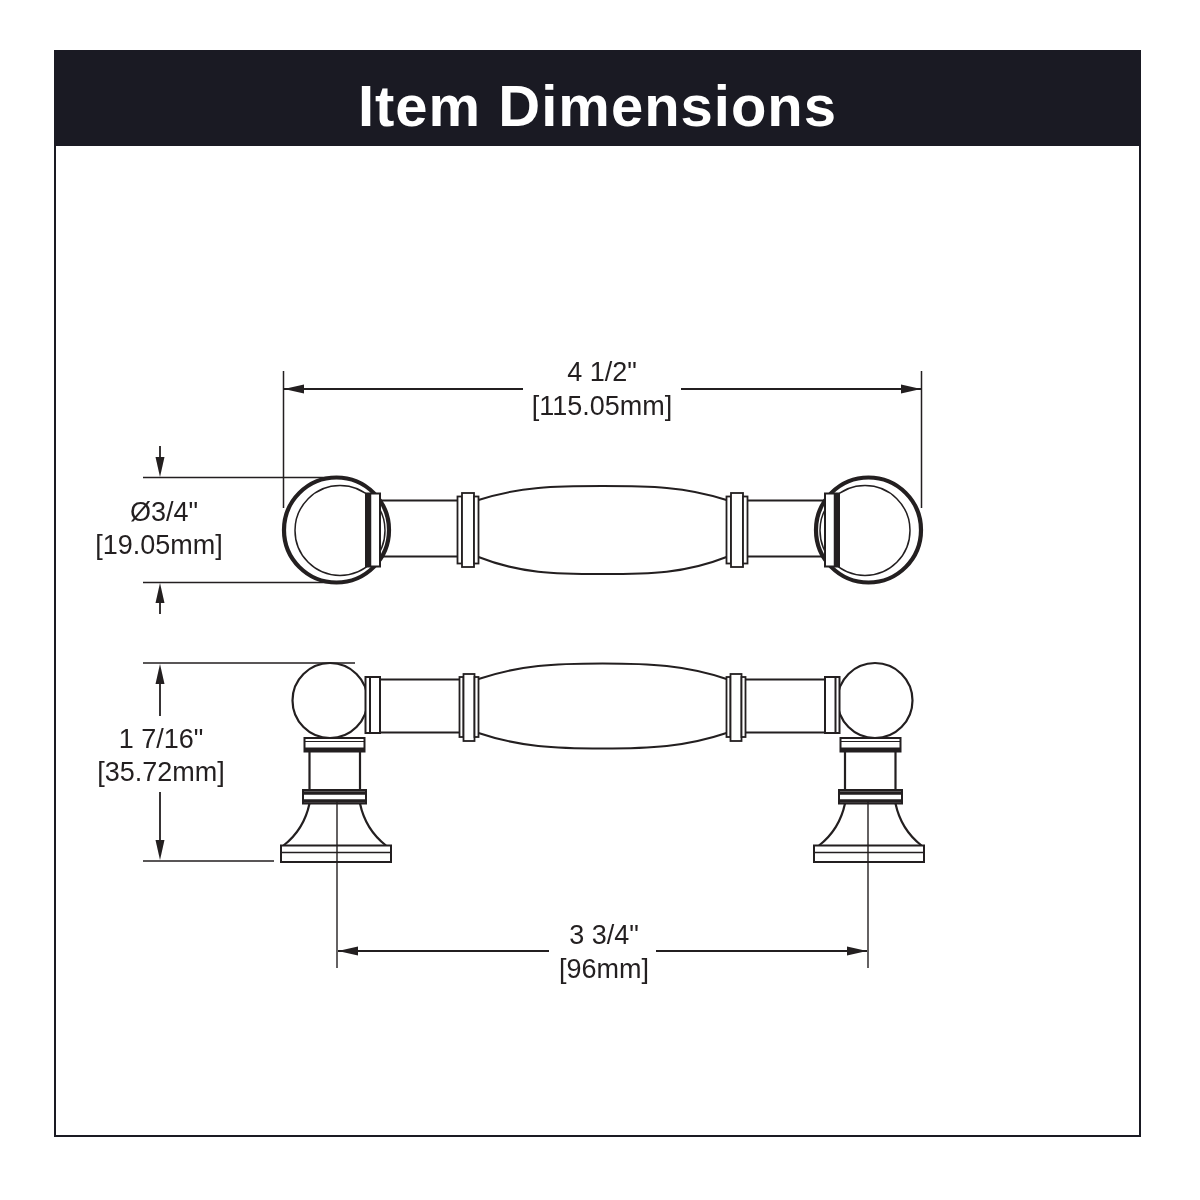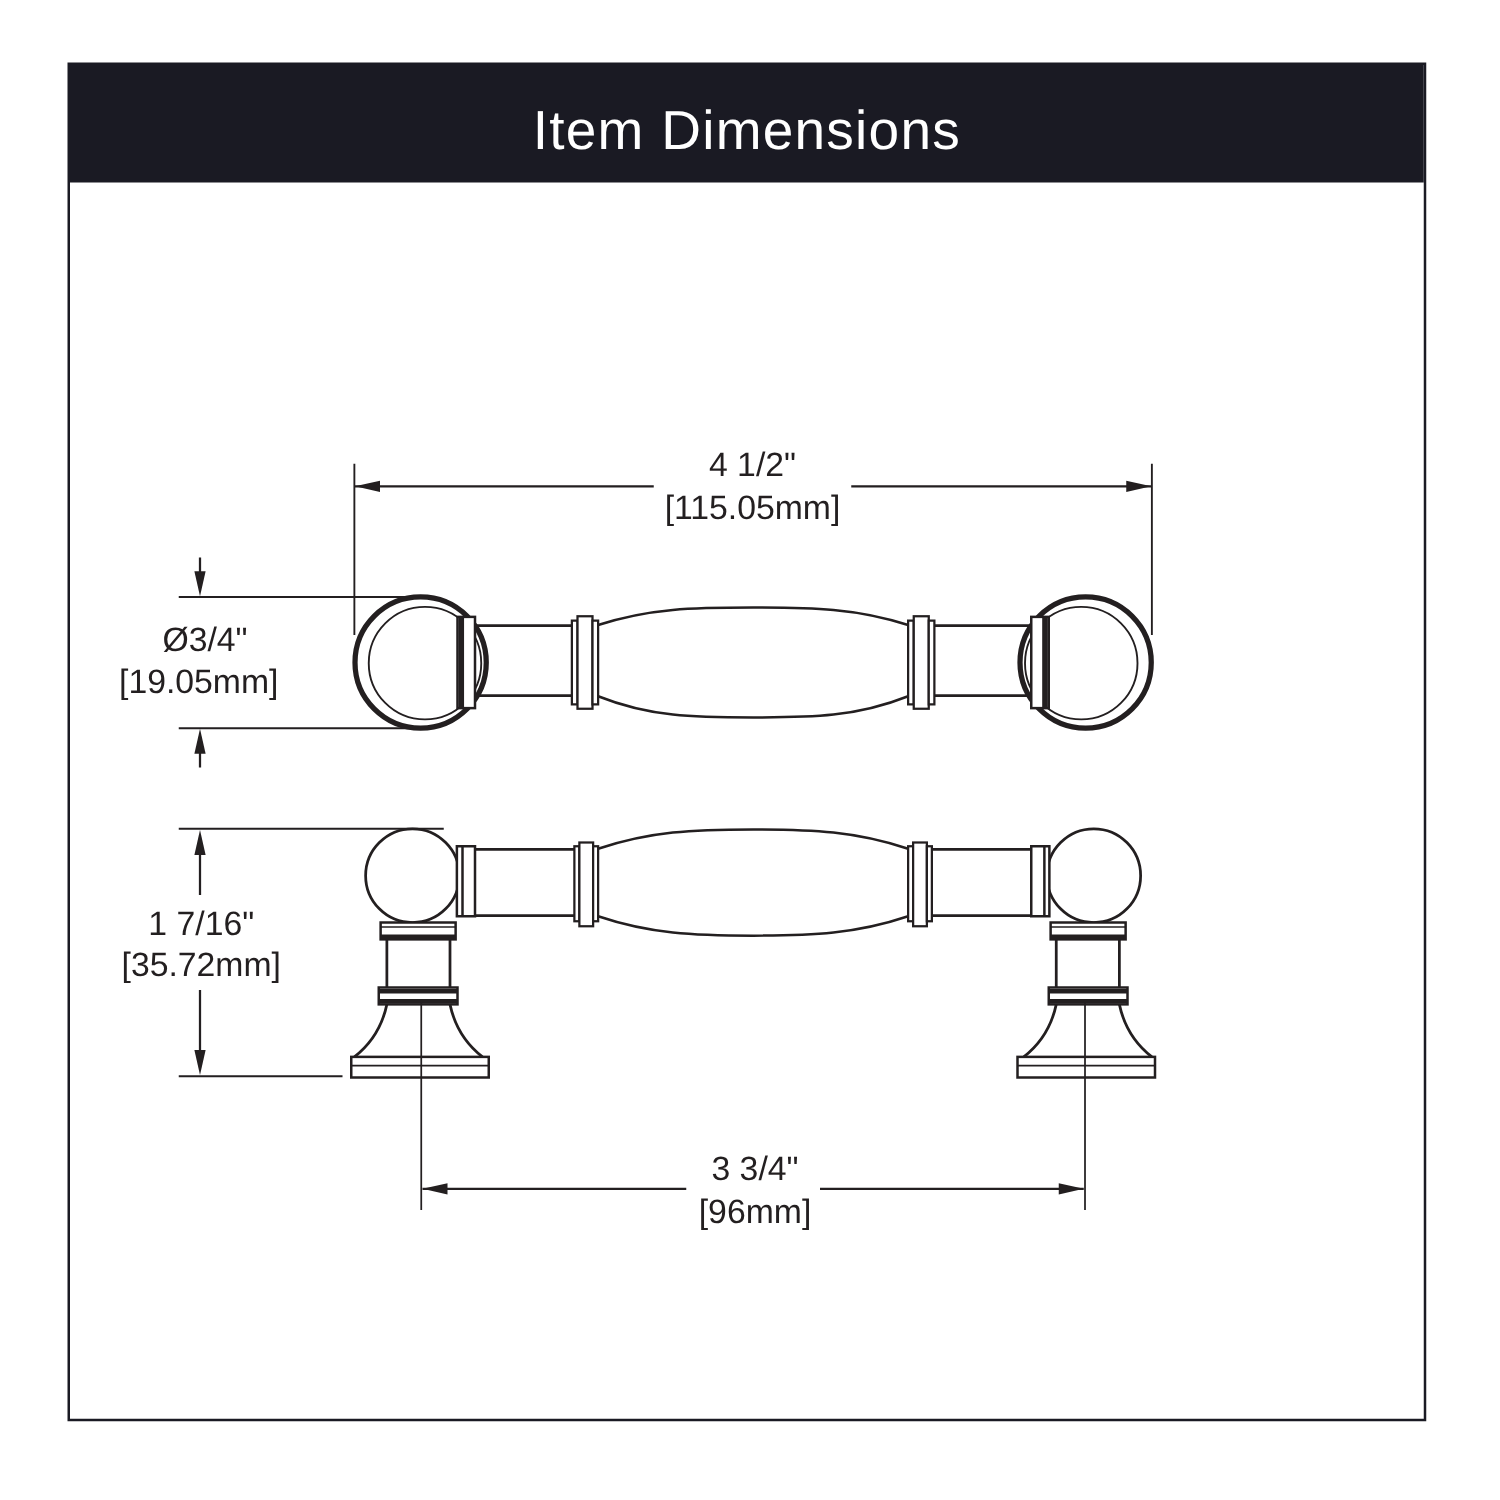--- a/index.html
+++ b/index.html
@@ -2,21 +2,21 @@
 <html><head>
 <meta charset="utf-8">
 <style>
   html,body{margin:0;padding:0;background:#ffffff;}
   .page{position:relative;width:1200px;height:1200px;background:#ffffff;overflow:hidden;
         font-family:"Liberation Sans",sans-serif;}
   .frame{position:absolute;left:54px;top:50px;width:1087px;height:1087px;
          border:2px solid #1a1a23;background:#ffffff;box-sizing:border-box;}
   .header{position:absolute;left:0;top:0;width:100%;height:94px;background:#1a1a23;
           display:flex;align-items:center;justify-content:center;}
-  .header span{color:#ffffff;font-size:44px;font-weight:400;letter-spacing:1px;margin-top:12px;}
+  .header span{color:#ffffff;font-size:58px;font-weight:700;letter-spacing:1px;margin-top:12px;}
   svg.draw{position:absolute;left:0;top:0;width:1200px;height:1200px;}
   .ln{stroke:#231f20;fill:none;}
   .fw{stroke:#231f20;fill:#ffffff;}
   .ar{fill:#231f20;stroke:none;}
   text{font-family:"Liberation Sans",sans-serif;font-size:27px;fill:#231f20;text-anchor:middle;}
 </style>
 </head>
 <body>
 
 <div class="page">

